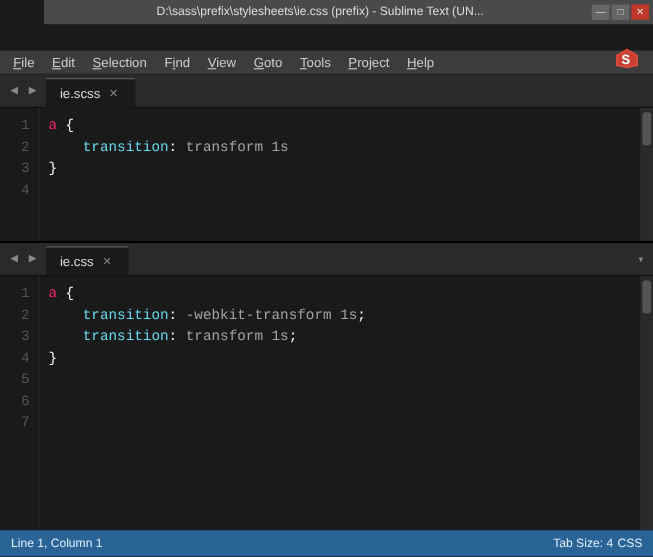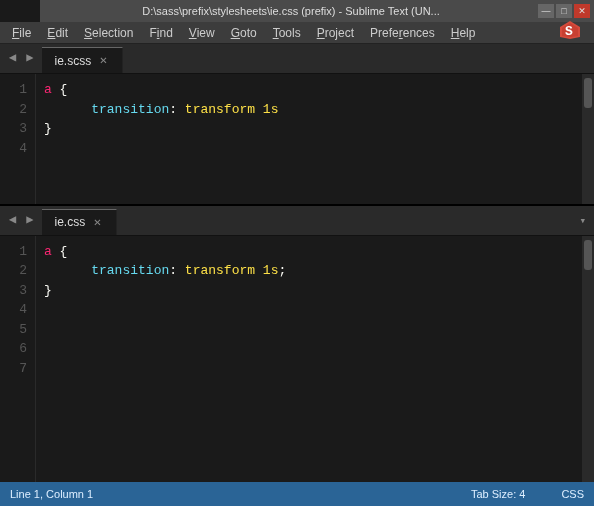--- a/index.html
+++ b/index.html
@@ -44,20 +44,21 @@
 
     
     .menu-bar {
       background: #3c3c3c;
       height: 22px;
       display: flex;
       align-items: center;
       padding: 0 4px;
       flex-shrink: 0;
       border-bottom: 1px solid #222;
+      margin-top: 24px;
     }
     .menu-item {
       color: #ccc;
       font-size: 12px;
       font-family: 'Segoe UI', Arial, sans-serif;
       padding: 2px 8px;
       cursor: pointer;
       white-space: nowrap;
     }
     .menu-item .underline { text-decoration: underline; }
@@ -159,22 +160,22 @@
       color: #ccc;
     }
     .code-line {
       white-space: pre;
       min-height: 1.5em;
     }
 
     
     .c-selector { color: #f92672; } 
     .c-brace { color: #f8f8f2; }
-    .c-property { color: #66d9ef; margin-left: 16px; } 
-    .c-value { color: #fde047; } 
+    .c-property { color: #66d9ef; } 
+    .c-value { color: #a3a3a3; } 
     .c-vendor { color: #f92672; } 
     .c-colon { color: #f8f8f2; }
 
     
     .scrollbar-track {
       width: 12px;
       background: #2a2a2a;
       flex-shrink: 0;
       position: relative;
     }
@@ -196,21 +197,21 @@
       align-items: center;
       justify-content: space-between;
       padding: 12px 10px;
       flex-shrink: 0;
       font-size: 11px;
       font-family: 'Segoe UI', Arial, sans-serif;
       color: #ddeeff;
     }
     .status-right {
       display: flex;
-      gap: 36px;
+      gap: 4px;
     }
 
     
     .pane-dropdown {
       margin-left: auto;
       margin-right: 4px;
       color: #888;
       font-size: 11px;
       cursor: pointer;
       padding: 0 4px;
@@ -231,21 +232,20 @@
 
 <div class="menu-bar">
   <span class="menu-item"><span class="underline">F</span>ile</span>
   <span class="menu-item"><span class="underline">E</span>dit</span>
   <span class="menu-item"><span class="underline">S</span>election</span>
   <span class="menu-item">F<span class="underline">i</span>nd</span>
   <span class="menu-item"><span class="underline">V</span>iew</span>
   <span class="menu-item"><span class="underline">G</span>oto</span>
   <span class="menu-item"><span class="underline">T</span>ools</span>
   <span class="menu-item"><span class="underline">P</span>roject</span>
-  <span class="menu-item">Prefe<span class="underline">r</span>ences</span>
   <span class="menu-item"><span class="underline">H</span>elp</span>
 
   <div class="sublime-logo">
     <svg width="28" height="22" viewBox="0 0 28 22">
       <polygon points="14,2 24,8 24,18 14,20 4,18 4,8" fill="#e74c3c" opacity="0.9"></polygon>
       <polygon points="14,4 22,9 22,17 14,18 6,17 6,9" fill="#c0392b" opacity="0.6"></polygon>
       <text x="9" y="16" font-size="13" fill="#fff" font-weight="bold">S</text>
     </svg>
   </div>
 </div>
@@ -299,20 +299,21 @@
         <div>1</div>
         <div>2</div>
         <div>3</div>
         <div>4</div>
         <div>5</div>
         <div>6</div>
         <div>7</div>
       </div>
       <div class="code-content">
         <div class="code-line"><span class="c-selector">a</span><span class="c-brace"> {</span></div>
+        <div class="code-line">    <span class="c-property">transition</span><span class="c-colon">: </span><span class="c-value">-webkit-transform 1s</span><span class="c-brace">;</span></div>
         <div class="code-line">    <span class="c-property">transition</span><span class="c-colon">: </span><span class="c-value">transform 1s</span><span class="c-brace">;</span></div>
         <div class="code-line"><span class="c-brace">}</span></div>
         <div class="code-line"></div>
       </div>
       <div class="scrollbar-track">
         <div class="scrollbar-thumb"></div>
       </div>
     </div>
   </div>
 

